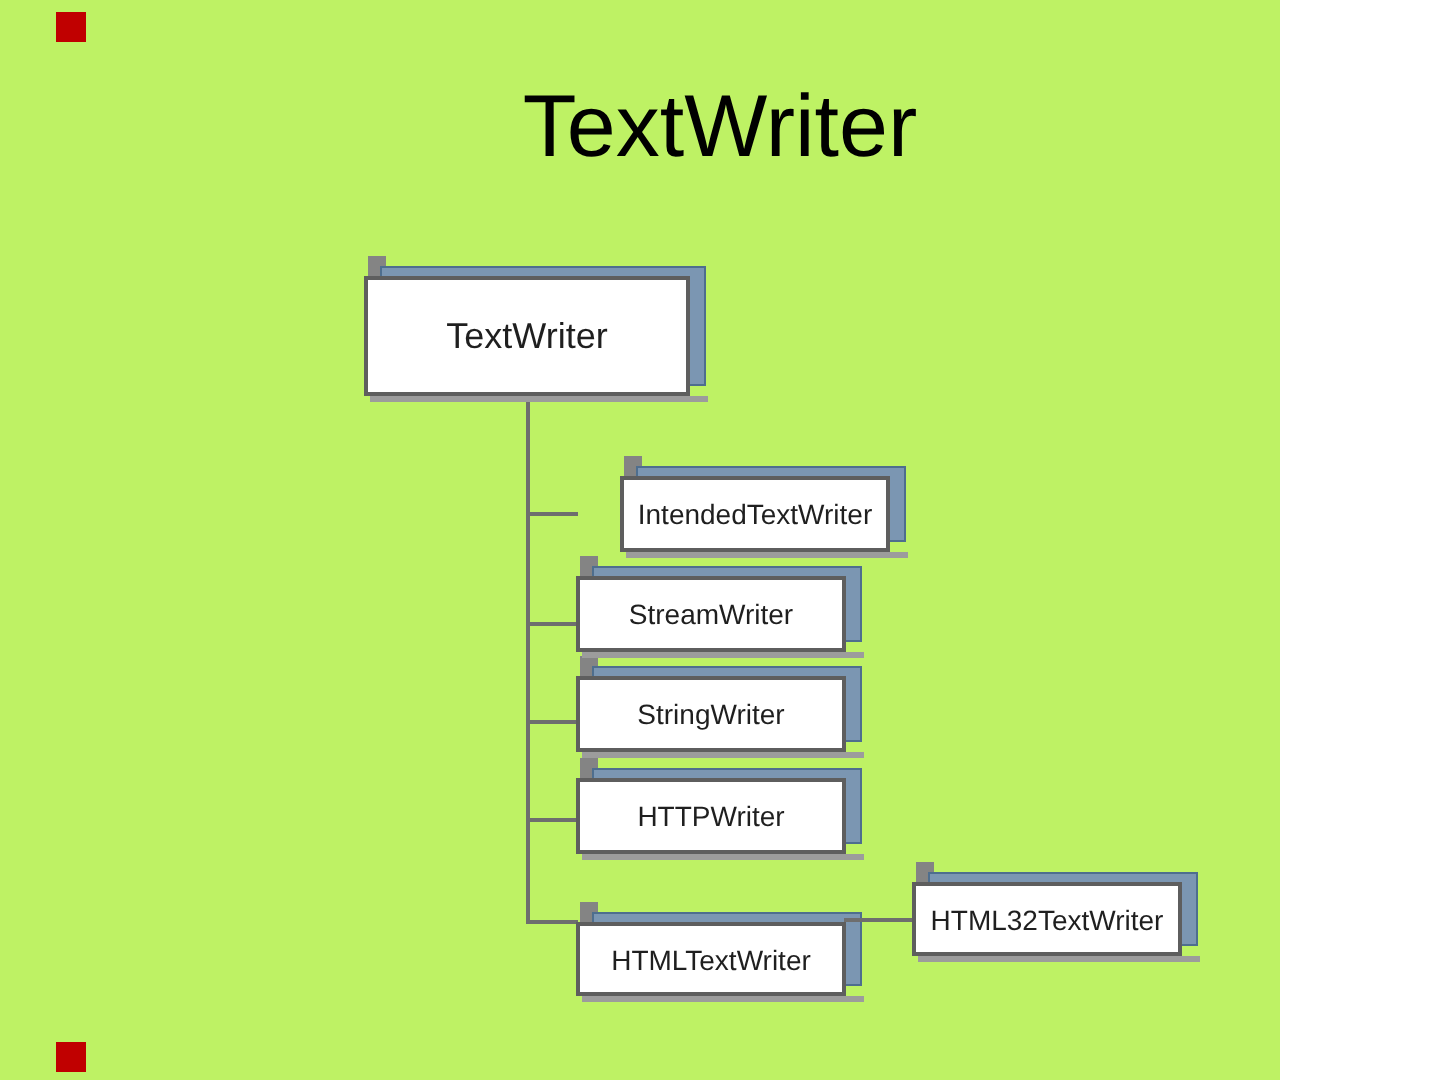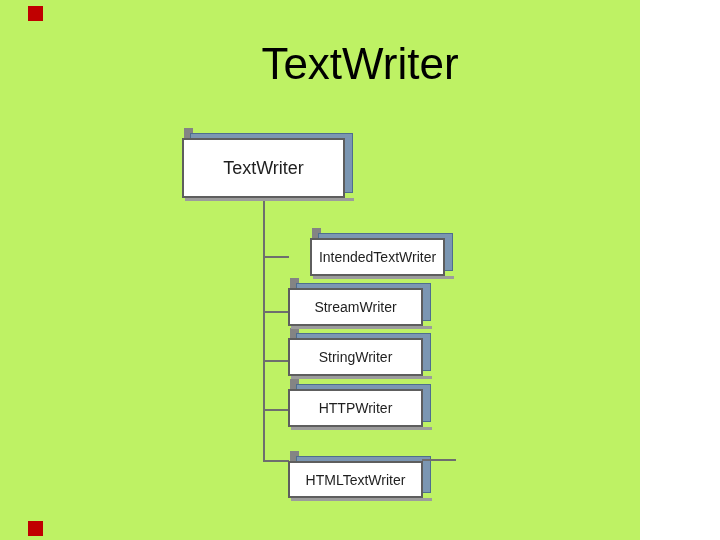--- a/index.html
+++ b/index.html
@@ -131,15 +131,21 @@
       <span class="face">HTTPWriter</span>
     </div>
 
     <div class="node" style="left:288px;top:461px;width:135px;height:37px;">
       <span class="sh"></span>
       <span class="notch"></span>
       <span class="gs"></span>
       <span class="face">HTMLTextWriter</span>
     </div>
 
+    <div class="node" style="left:456px;top:441px;width:135px;height:37px;">
+      <span class="sh"></span>
+      <span class="notch"></span>
+      <span class="gs"></span>
+      <span class="face">HTML32TextWriter</span>
+    </div>
 
   </div>
 </div>
 
 </body></html>

